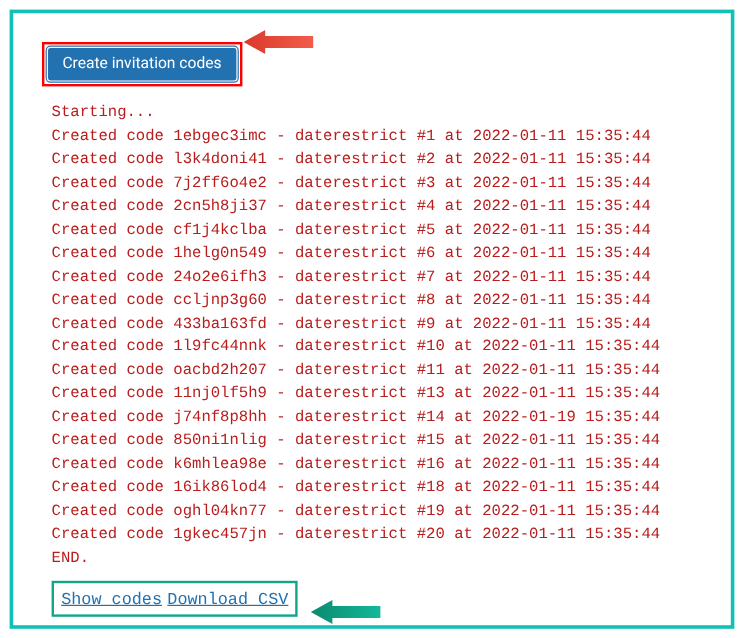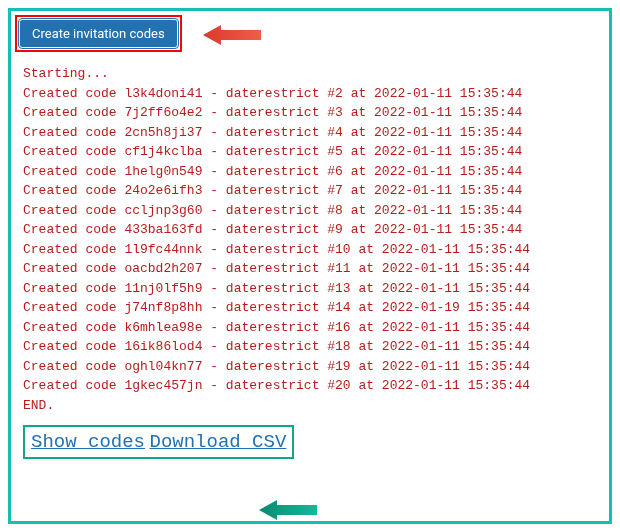--- a/index.html
+++ b/index.html
@@ -10,21 +10,21 @@
     body {
       font-family: Arial, sans-serif;
       background: #fff;
       padding: 8px;
     }
     .outer-box {
       border: 3px solid #12c1b5;
       width: 604px;
       height: 516px;
       position: relative;
-      padding: 4px;
+      padding: 24px;
     }
     .button-highlight {
       border: 2px solid #ff0000;
       display: inline-block;
       padding: 2px;
       margin-bottom: 12px;
       position: relative;
     }
     .create-button {
       background: #2271b1;
@@ -58,21 +58,21 @@
       display: inline-block;
       padding: 4px 6px;
       margin-top: 10px;
       margin-left: 8px;
       position: relative;
     }
     .link {
       color: #2271b1;
       text-decoration: underline;
       font-family: "Courier New", monospace;
-      font-size: 19px;
+      font-size: 14px;
       cursor: pointer;
     }
     .teal-arrow {
       position: absolute;
       left: 248px;
       top: 488px;
     }
   </style>
 </head>
 <body>
@@ -89,32 +89,34 @@
         <stop offset="0%" stop-color="#d93a2b"></stop>
         <stop offset="100%" stop-color="#f25c4a"></stop>
       </linearGradient>
     </defs>
     <polygon points="0,11 18,1 18,6 58,6 58,16 18,16 18,21" fill="url(#redgrad)"></polygon>
   </svg>
 
   <div class="log-area">
     <span class="log-line">Starting...</span>
     <div id="log-entries">
+        <span class="log-line">Created code 1ebgec3imc - daterestrict #1 at 2022-01-11 15:35:44</span>
         <span class="log-line">Created code l3k4doni41 - daterestrict #2 at 2022-01-11 15:35:44</span>
         <span class="log-line">Created code 7j2ff6o4e2 - daterestrict #3 at 2022-01-11 15:35:44</span>
         <span class="log-line">Created code 2cn5h8ji37 - daterestrict #4 at 2022-01-11 15:35:44</span>
         <span class="log-line">Created code cf1j4kclba - daterestrict #5 at 2022-01-11 15:35:44</span>
         <span class="log-line">Created code 1helg0n549 - daterestrict #6 at 2022-01-11 15:35:44</span>
         <span class="log-line">Created code 24o2e6ifh3 - daterestrict #7 at 2022-01-11 15:35:44</span>
         <span class="log-line">Created code ccljnp3g60 - daterestrict #8 at 2022-01-11 15:35:44</span>
         <span class="log-line">Created code 433ba163fd - daterestrict #9 at 2022-01-11 15:35:44</span>
         <span class="log-line">Created code 1l9fc44nnk - daterestrict #10 at 2022-01-11 15:35:44</span>
         <span class="log-line">Created code oacbd2h207 - daterestrict #11 at 2022-01-11 15:35:44</span>
         <span class="log-line">Created code 11nj0lf5h9 - daterestrict #13 at 2022-01-11 15:35:44</span>
         <span class="log-line">Created code j74nf8p8hh - daterestrict #14 at 2022-01-19 15:35:44</span>
+        <span class="log-line">Created code 850ni1nlig - daterestrict #15 at 2022-01-11 15:35:44</span>
         <span class="log-line">Created code k6mhlea98e - daterestrict #16 at 2022-01-11 15:35:44</span>
         <span class="log-line">Created code 16ik86lod4 - daterestrict #18 at 2022-01-11 15:35:44</span>
         <span class="log-line">Created code oghl04kn77 - daterestrict #19 at 2022-01-11 15:35:44</span>
         <span class="log-line">Created code 1gkec457jn - daterestrict #20 at 2022-01-11 15:35:44</span>
       </div>
     <span class="log-line">END.</span>
   </div>
 
   <div class="links-highlight">
     <a class="link">Show codes</a>

